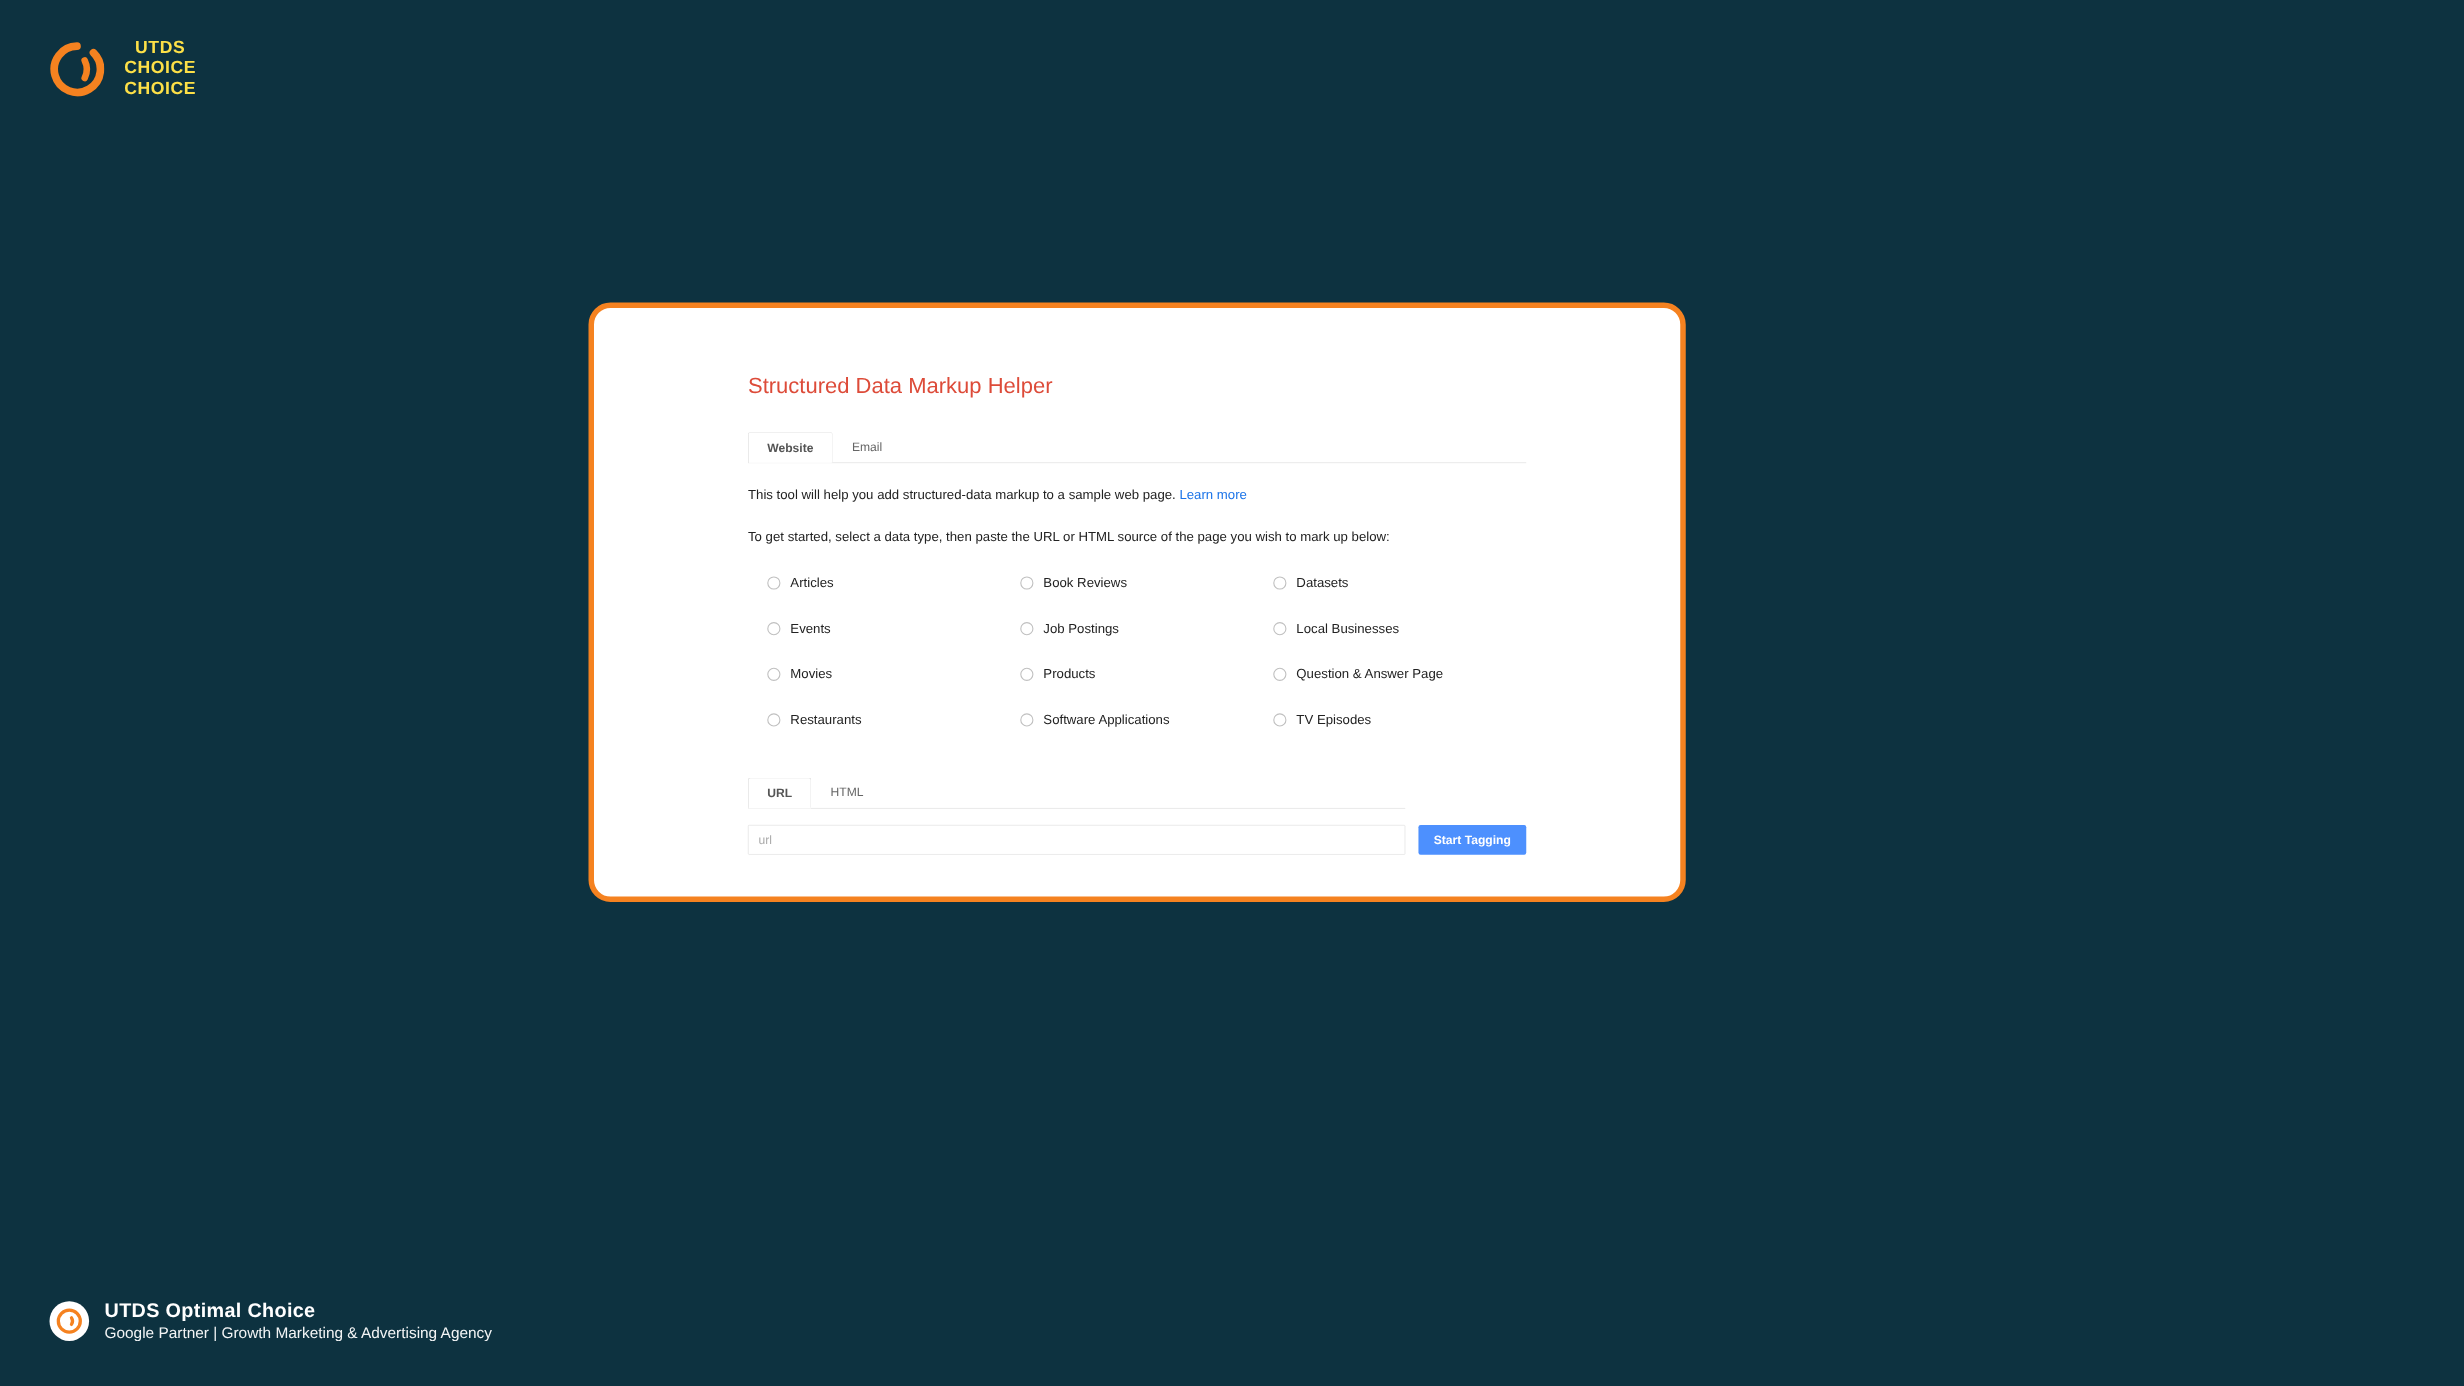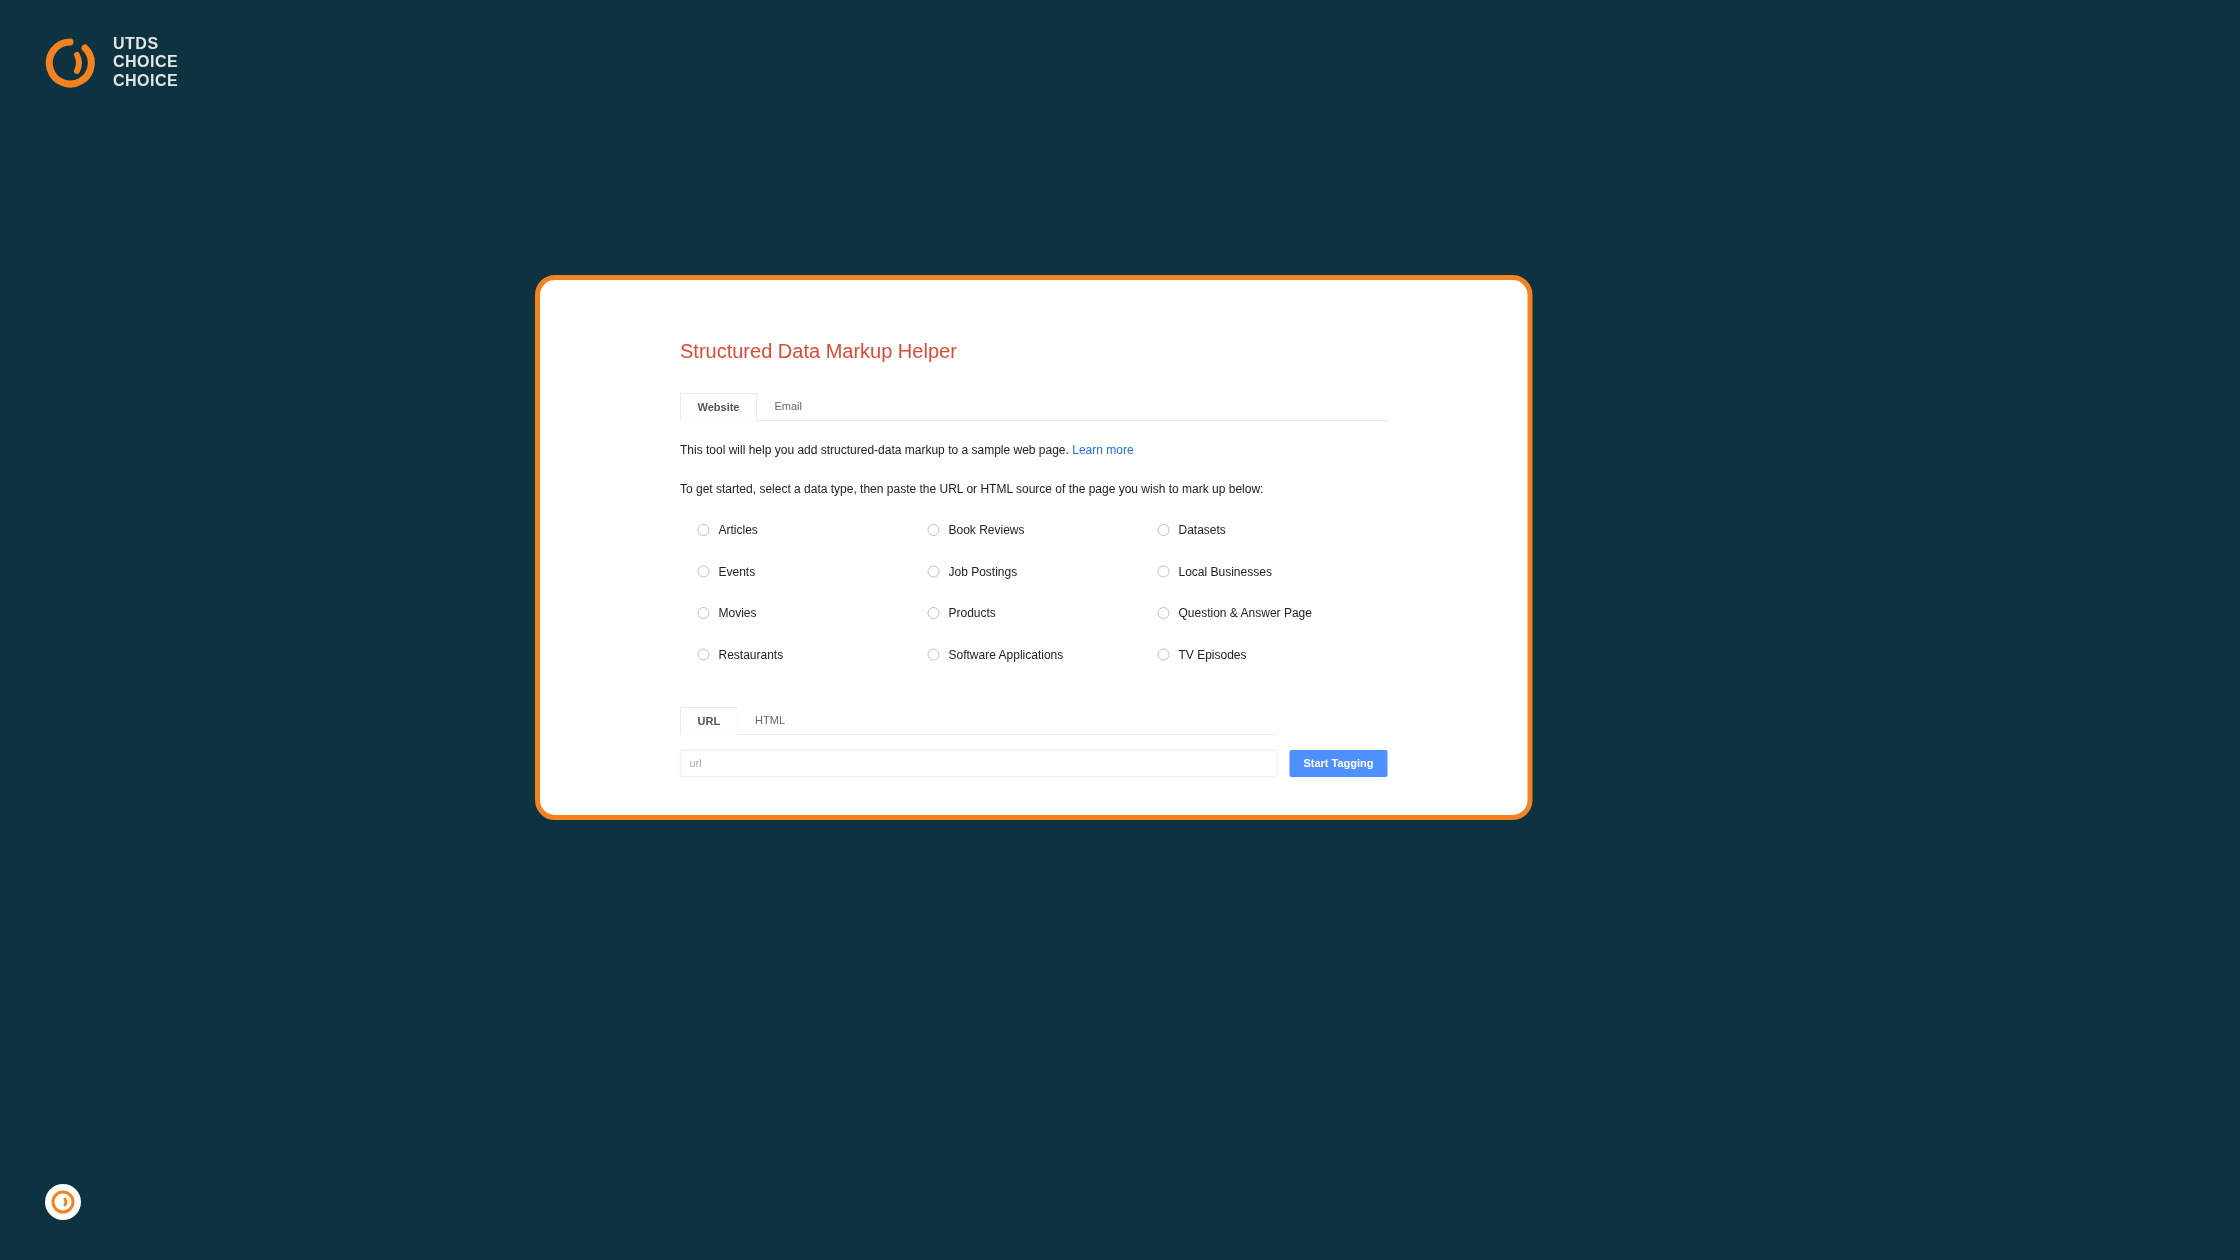--- a/index.html
+++ b/index.html
@@ -31,25 +31,26 @@
   height: 50px;
   position: relative;
 }
 
 .logo-icon svg {
   width: 100%;
   height: 100%;
 }
 
 .logo-text {
-  color: #e5e5e5;
+  color: #fde047;
   font-weight: 800;
   font-size: 16px;
   line-height: 1.15;
   letter-spacing: 0.5px;
+  text-align: center;
 }
 
 .main-panel {
   position: absolute;
   top: 275px;
   left: 535px;
   width: 1995px;
   height: 1090px;
   transform: scale(0.5);
   transform-origin: top left;
@@ -335,19 +336,23 @@
 
 <div class="footer-logo">
   <div class="footer-badge">
     <div class="footer-badge-inner">
       <svg viewBox="0 0 24 24">
         <circle cx="12" cy="12" r="10" stroke="#f58220" stroke-width="3" fill="none"></circle>
         <path d="M 14 9 Q 16 12 14 15" stroke="#f58220" stroke-width="3" fill="none" stroke-linecap="round"></path>
       </svg>
     </div>
   </div>
+  <div class="footer-text">
+    <div class="footer-title">UTDS Optimal Choice</div>
+    <div class="footer-sub">Google Partner | Growth Marketing &amp; Advertising Agency</div>
+  </div>
 </div>
 
 <div class="footer-contact">
   <div>utds.al</div>
   <div>contact@utds.al</div>
   <div>+355 69 291 3855</div>
 </div>
 
 </body></html>

